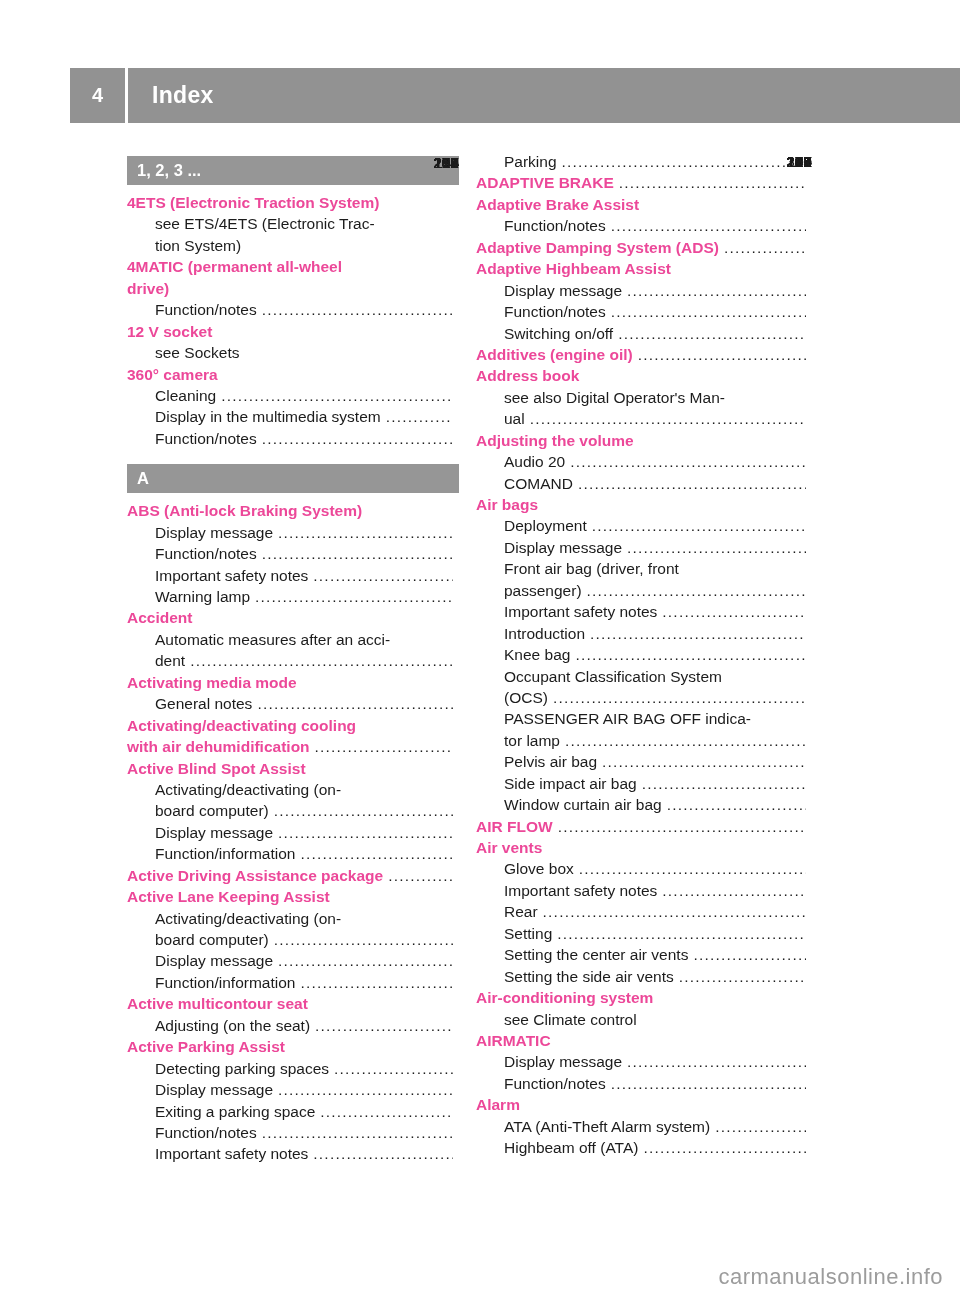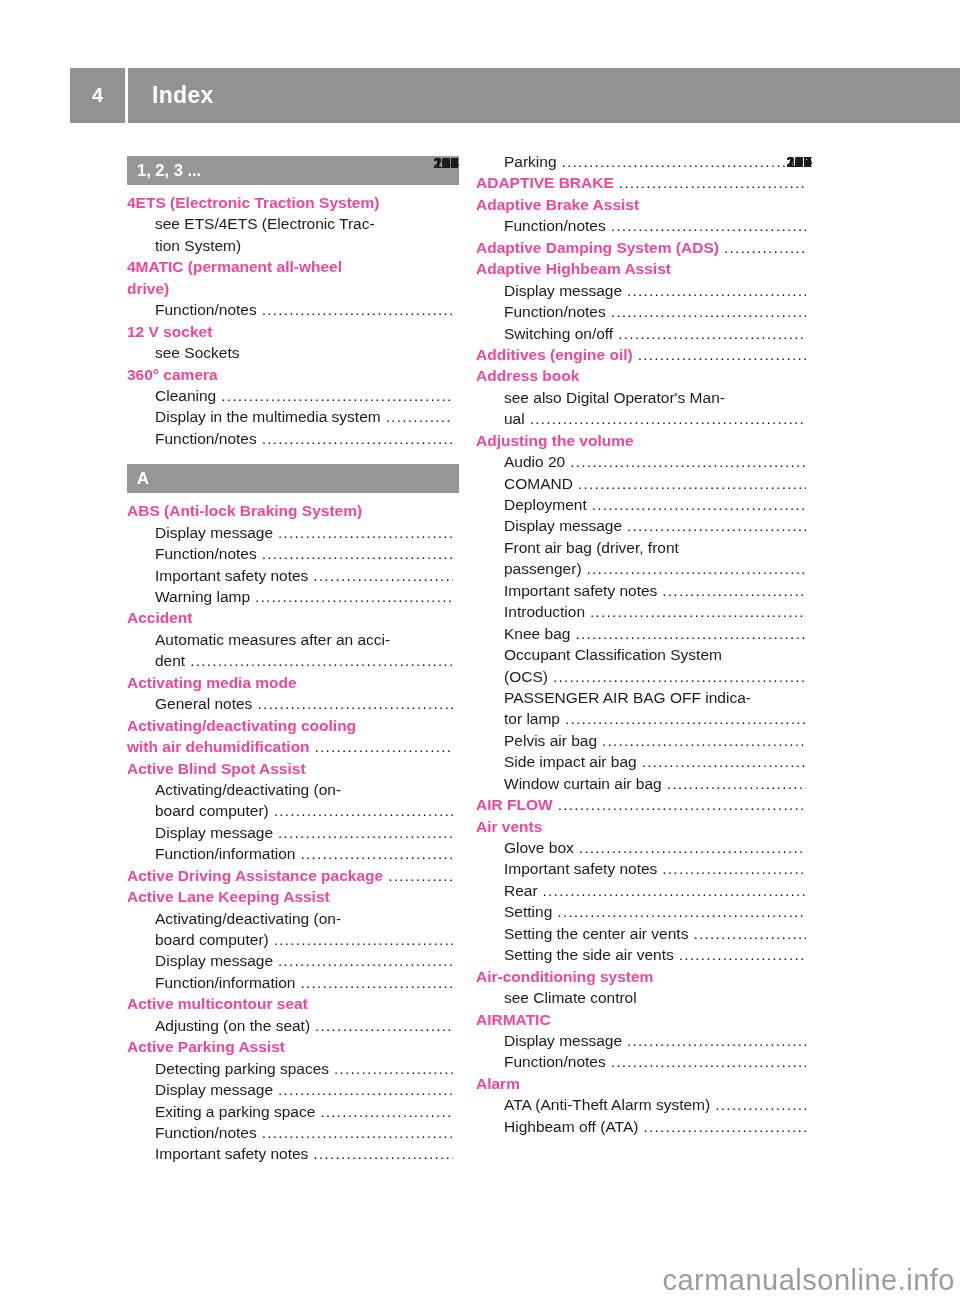--- a/index.html
+++ b/index.html
@@ -75,22 +75,22 @@
   }
   .line .page {
     flex: 0 0 auto;
     text-align: right;
     color: #1c1c1c;
   }
 
   
   .watermark {
     position: absolute;
-    right: 5px; top: 1264px;
-    font-size: 29px;
+    right: 17px; top: 1264px;
+    font-size: 22px;
     color: #9c9c9c;
     letter-spacing: 0.5px;
   }
 </style>
 </head>
 <body>
 
 <div class="page">
 
   <div class="chapter-box">
@@ -350,20 +350,23 @@
       <div class="line indent">
         <span class="label">Audio 20</span>
         <span class="leader">..............................................................................................................</span>
         <span class="page">237</span>
       </div>
       <div class="line indent">
         <span class="label">COMAND</span>
         <span class="leader">..............................................................................................................</span>
         <span class="page">237</span>
       </div>
+      <div class="line bold">
+        <span class="label">Air bags</span>
+      </div>
       <div class="line indent">
         <span class="label">Deployment</span>
         <span class="leader">..............................................................................................................</span>
         <span class="page">53</span>
       </div>
       <div class="line indent">
         <span class="label">Display message</span>
         <span class="leader">..............................................................................................................</span>
         <span class="page">210</span>
       </div>

